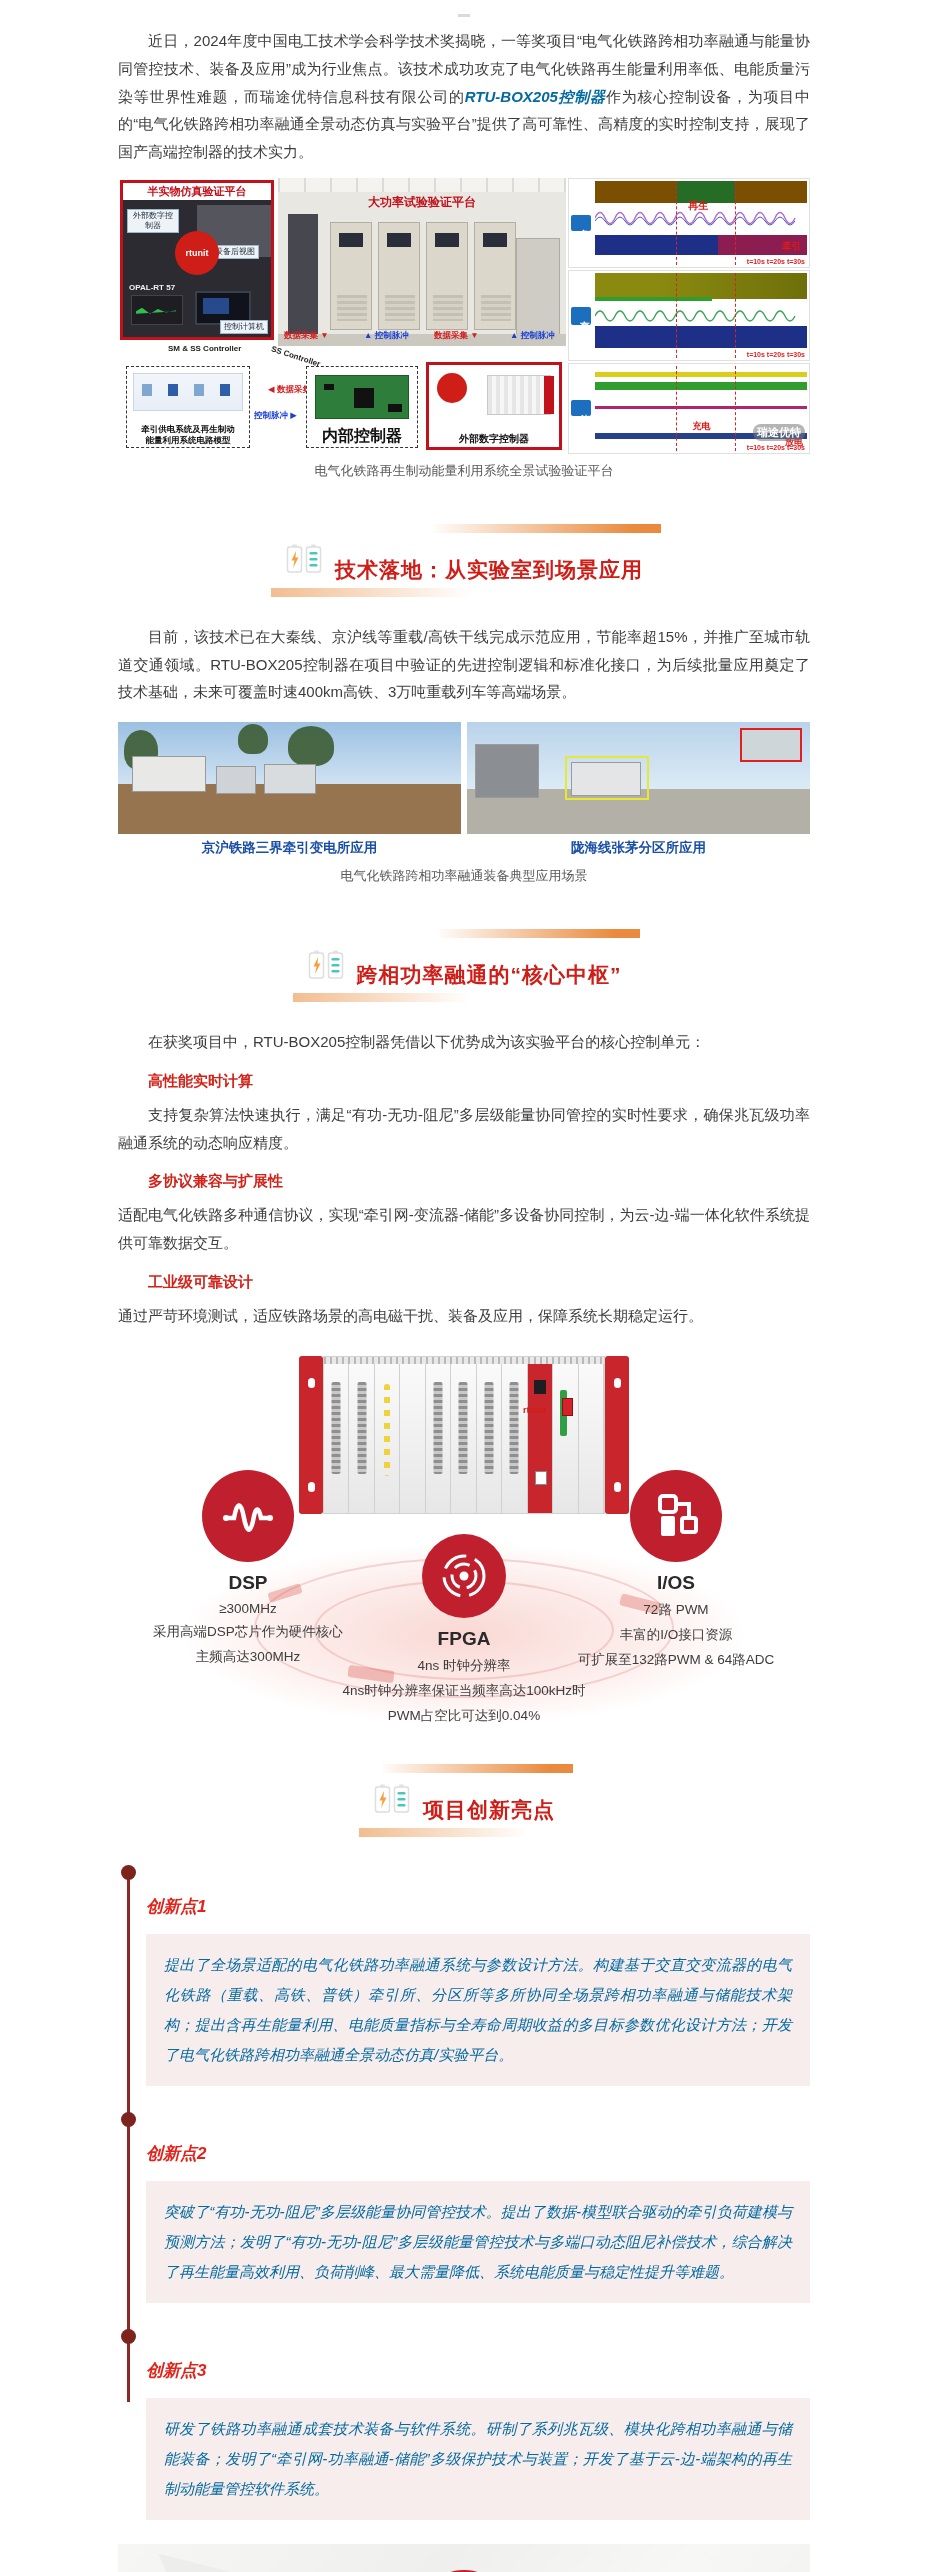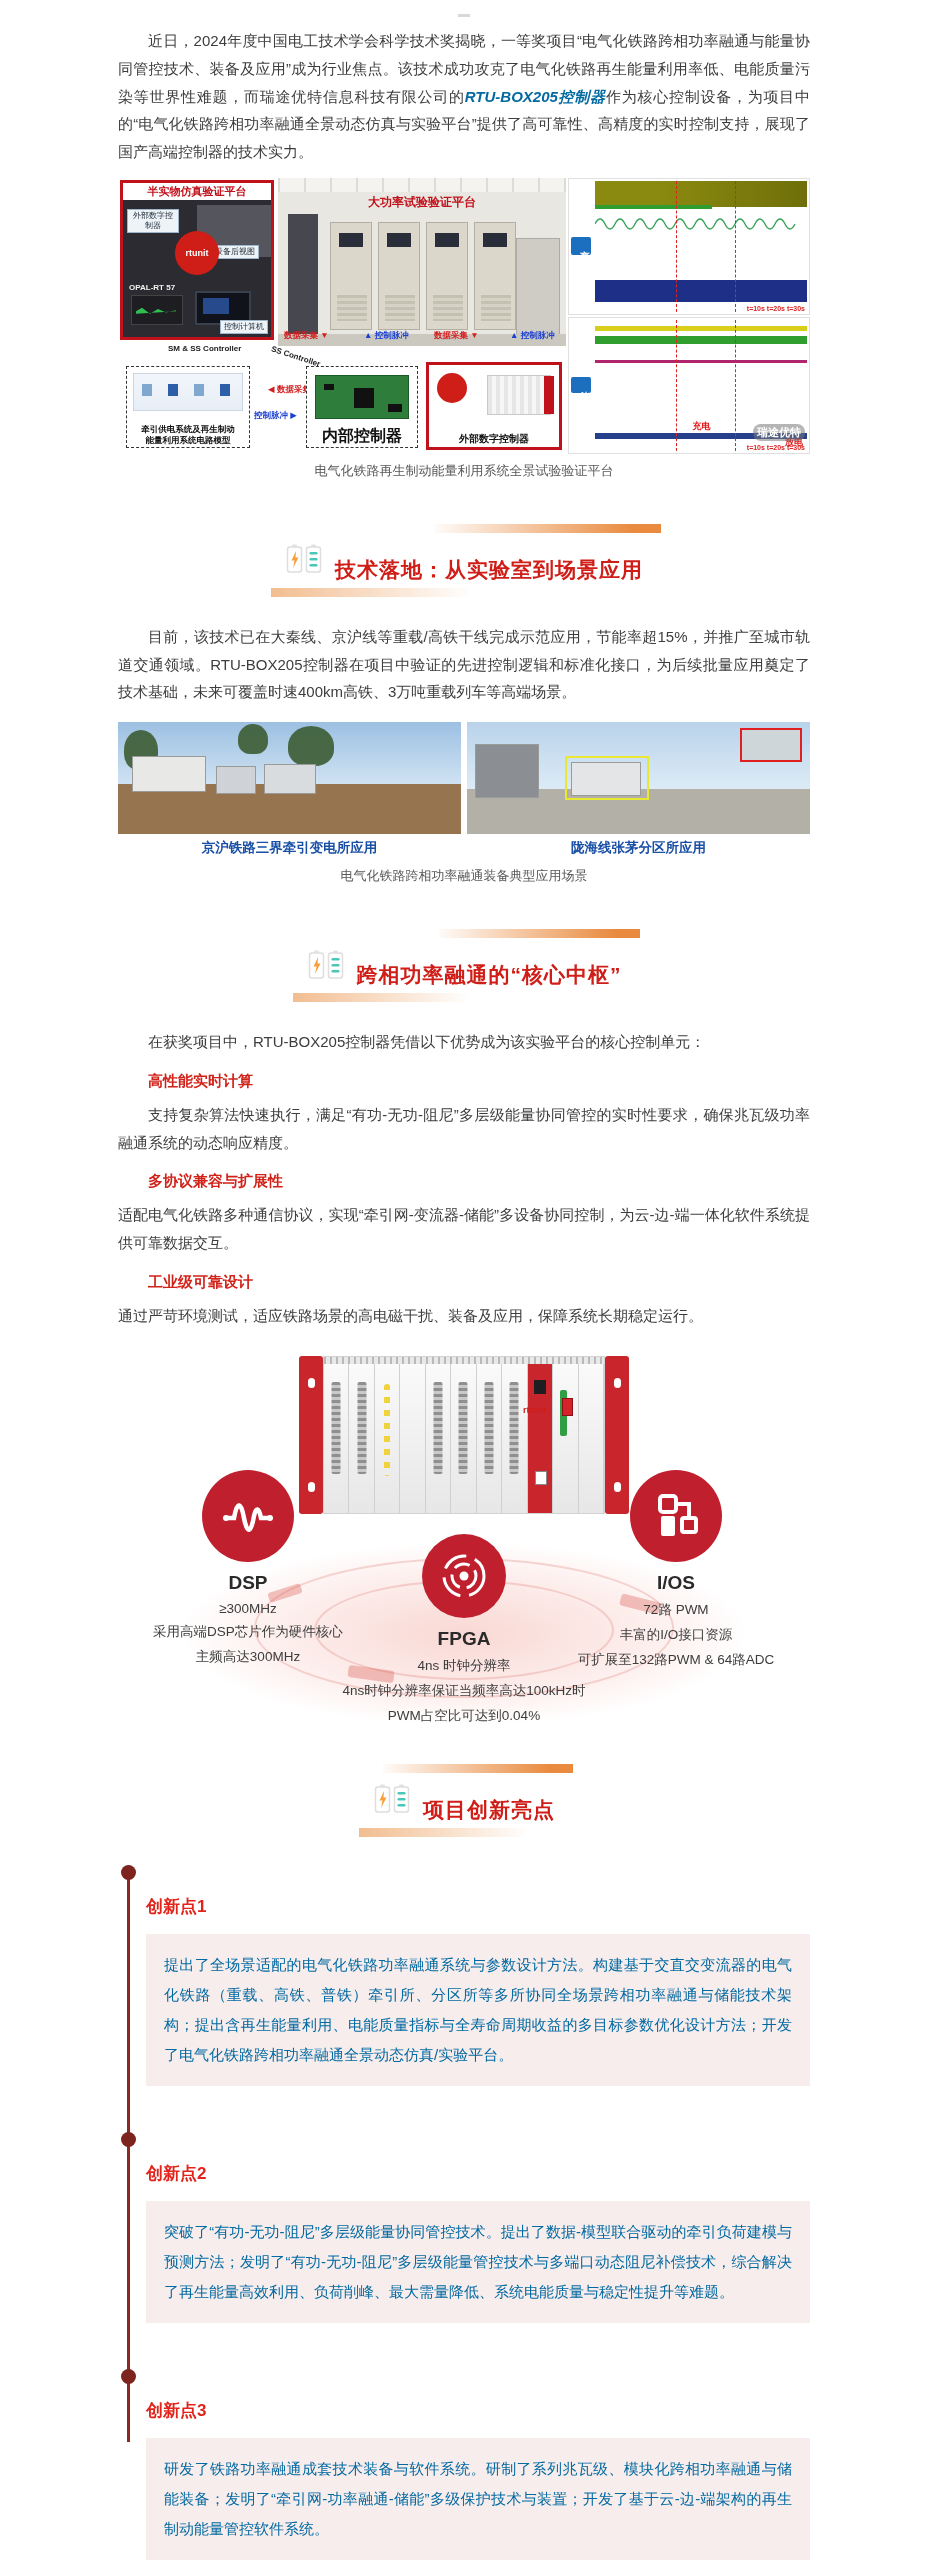--- a/index.html
+++ b/index.html
@@ -126,21 +126,21 @@
   .slot.iomod::after { content:""; position:absolute; right:20%; top:34px; width:9px; height:16px; background:#d2222a; border:1px solid #8c0f15; }
   .chbrand { position:absolute; right:58px; top:48px; color:#cf1d17; font-weight:bold; font-size:9px; }
   .prod-item { position:absolute; text-align:center; }
   .prod-icon { width:92px; height:92px; border-radius:50%; background:#c01f2e; margin:0 auto; display:flex; align-items:center; justify-content:center; }
   .prod-name { font-weight:bold; font-size:19px; color:#2a2a2a; margin-top:10px; }
   .prod-line { font-size:13.5px; color:#3d3d3d; margin-top:7px; }
 
   
   .timeline { position:relative; margin:6px 0 0 4px; }
   .timeline::before { content:""; position:absolute; left:5px; top:10px; bottom:118px; width:3px; background:#8b2922; }
-  .innov { position:relative; padding:32px 0 0 24px; margin-bottom:44px; }
+  .innov { position:relative; padding:32px 0 0 24px; margin-bottom:24px;font-style:italic; }
   .innov .dot { position:absolute; left:-1px; top:2px; width:15px; height:15px; border-radius:50%; background:#7e241f; }
   .innov-head { color:#e2231a; font-weight:bold; font-size:17px; margin-bottom:16px; }
   .innov-box { background:#f7edec; padding:16px 18px; font-size:15px; line-height:2.0; text-align:justify; color:#0369a1; }
 
   
   .illus { position:relative; width:692px; height:398px; margin:10px auto 0 auto; overflow:hidden;
     background:linear-gradient(125deg,#f6f6f5 0%,#efefee 35%,#f7f7f6 60%,#ededec 100%); }
   .poly { position:absolute; background:#e9e9e8; opacity:.7; clip-path:polygon(0 0,100% 30%,40% 100%); }
   .illus .logo-wrap { position:absolute; left:50%; top:26px; transform:translateX(-50%); text-align:center; }
   .logo-circle { width:92px; height:92px; margin:0 auto; border-radius:50%; background:#fff; border:9px solid #ca1c24;
@@ -217,20 +217,36 @@
         <div class="dbx-label" style="font-size:10px;">外部数字控制器</div>
       </div>
     </div>
 
     <span class="arrow-label red-t" style="left:166px; top:152px;"><span>数据采集</span> ▼</span>
     <span class="arrow-label blue-t" style="left:246px; top:152px;">▲ <span>控制脉冲</span></span>
     <span class="arrow-label red-t" style="left:316px; top:152px;"><span>数据采集</span> ▼</span>
     <span class="arrow-label blue-t" style="left:392px; top:152px;">▲ <span>控制脉冲</span></span>
 
     <div class="f1-scopes">
+      <div class="scope">
+        <div class="tab">负荷</div>
+        <div class="area">
+          <div class="band" style="top:0; height:22px; background:linear-gradient(90deg,#7a4f00 0 38%,#256d25 38% 66%,#7a4f00 66%);"></div>
+          <svg class="squig" style="left:0; top:24px;" width="212" height="26" viewBox="0 0 212 26">
+              <path d="M0,13 q5,-11 10,0 t10,0 t10,0 t10,0 t10,0 t10,0 t10,0 t10,0 t10,0 t10,0 t10,0 t10,0 t10,0 t10,0 t10,0 t10,0 t10,0 t10,0 t10,0 t10,0" stroke="#b06ad0" fill="none" stroke-width="1.4"></path>
+              <path d="M0,16 q5,-8 10,0 t10,0 t10,0 t10,0 t10,0 t10,0 t10,0 t10,0 t10,0 t10,0 t10,0 t10,0 t10,0 t10,0 t10,0 t10,0 t10,0 t10,0 t10,0 t10,0" stroke="#4a5ac0" fill="none" stroke-width="1"></path>
+            </svg>
+          <span class="rl" style="left:44%; top:18px;">再生</span>
+          <div class="band" style="bottom:10px; height:20px; background:linear-gradient(90deg,#1d2f86 0 58%,#8c1d50 58%);"></div>
+          <span class="rl" style="right:6px; bottom:12px; font-size:9.5px;">牵引</span>
+          <div class="vline" style="left:38%;"></div>
+            <div class="vline" style="left:66%;"></div>
+          <div class="times">t=10s  t=20s  t=30s</div>
+        </div>
+      </div>
       <div class="scope">
         <div class="tab">变电所</div>
         <div class="area">
           <div class="band" style="top:0; height:26px; background:linear-gradient(90deg,#8a8a10 0 30%,#8a8a10 30%,#6f6f0a);"></div>
           <div class="band" style="top:24px; height:4px; background:#2f9e2f; width:55%;"></div>
           <svg class="squig" style="left:0; top:32px;" width="212" height="22" viewBox="0 0 212 22">
               <path d="M0,11 q5,-10 10,0 t10,0 t10,0 t10,0 t10,0 t10,0 t10,0 t10,0 t10,0 t10,0 t10,0 t10,0 t10,0 t10,0 t10,0 t10,0 t10,0 t10,0 t10,0 t10,0" stroke="#3aa35a" fill="none" stroke-width="1.4"></path>
             </svg>
           <div class="band" style="bottom:10px; height:22px; background:#1d2f86;"></div>
           <div class="vline" style="left:38%;"></div>

